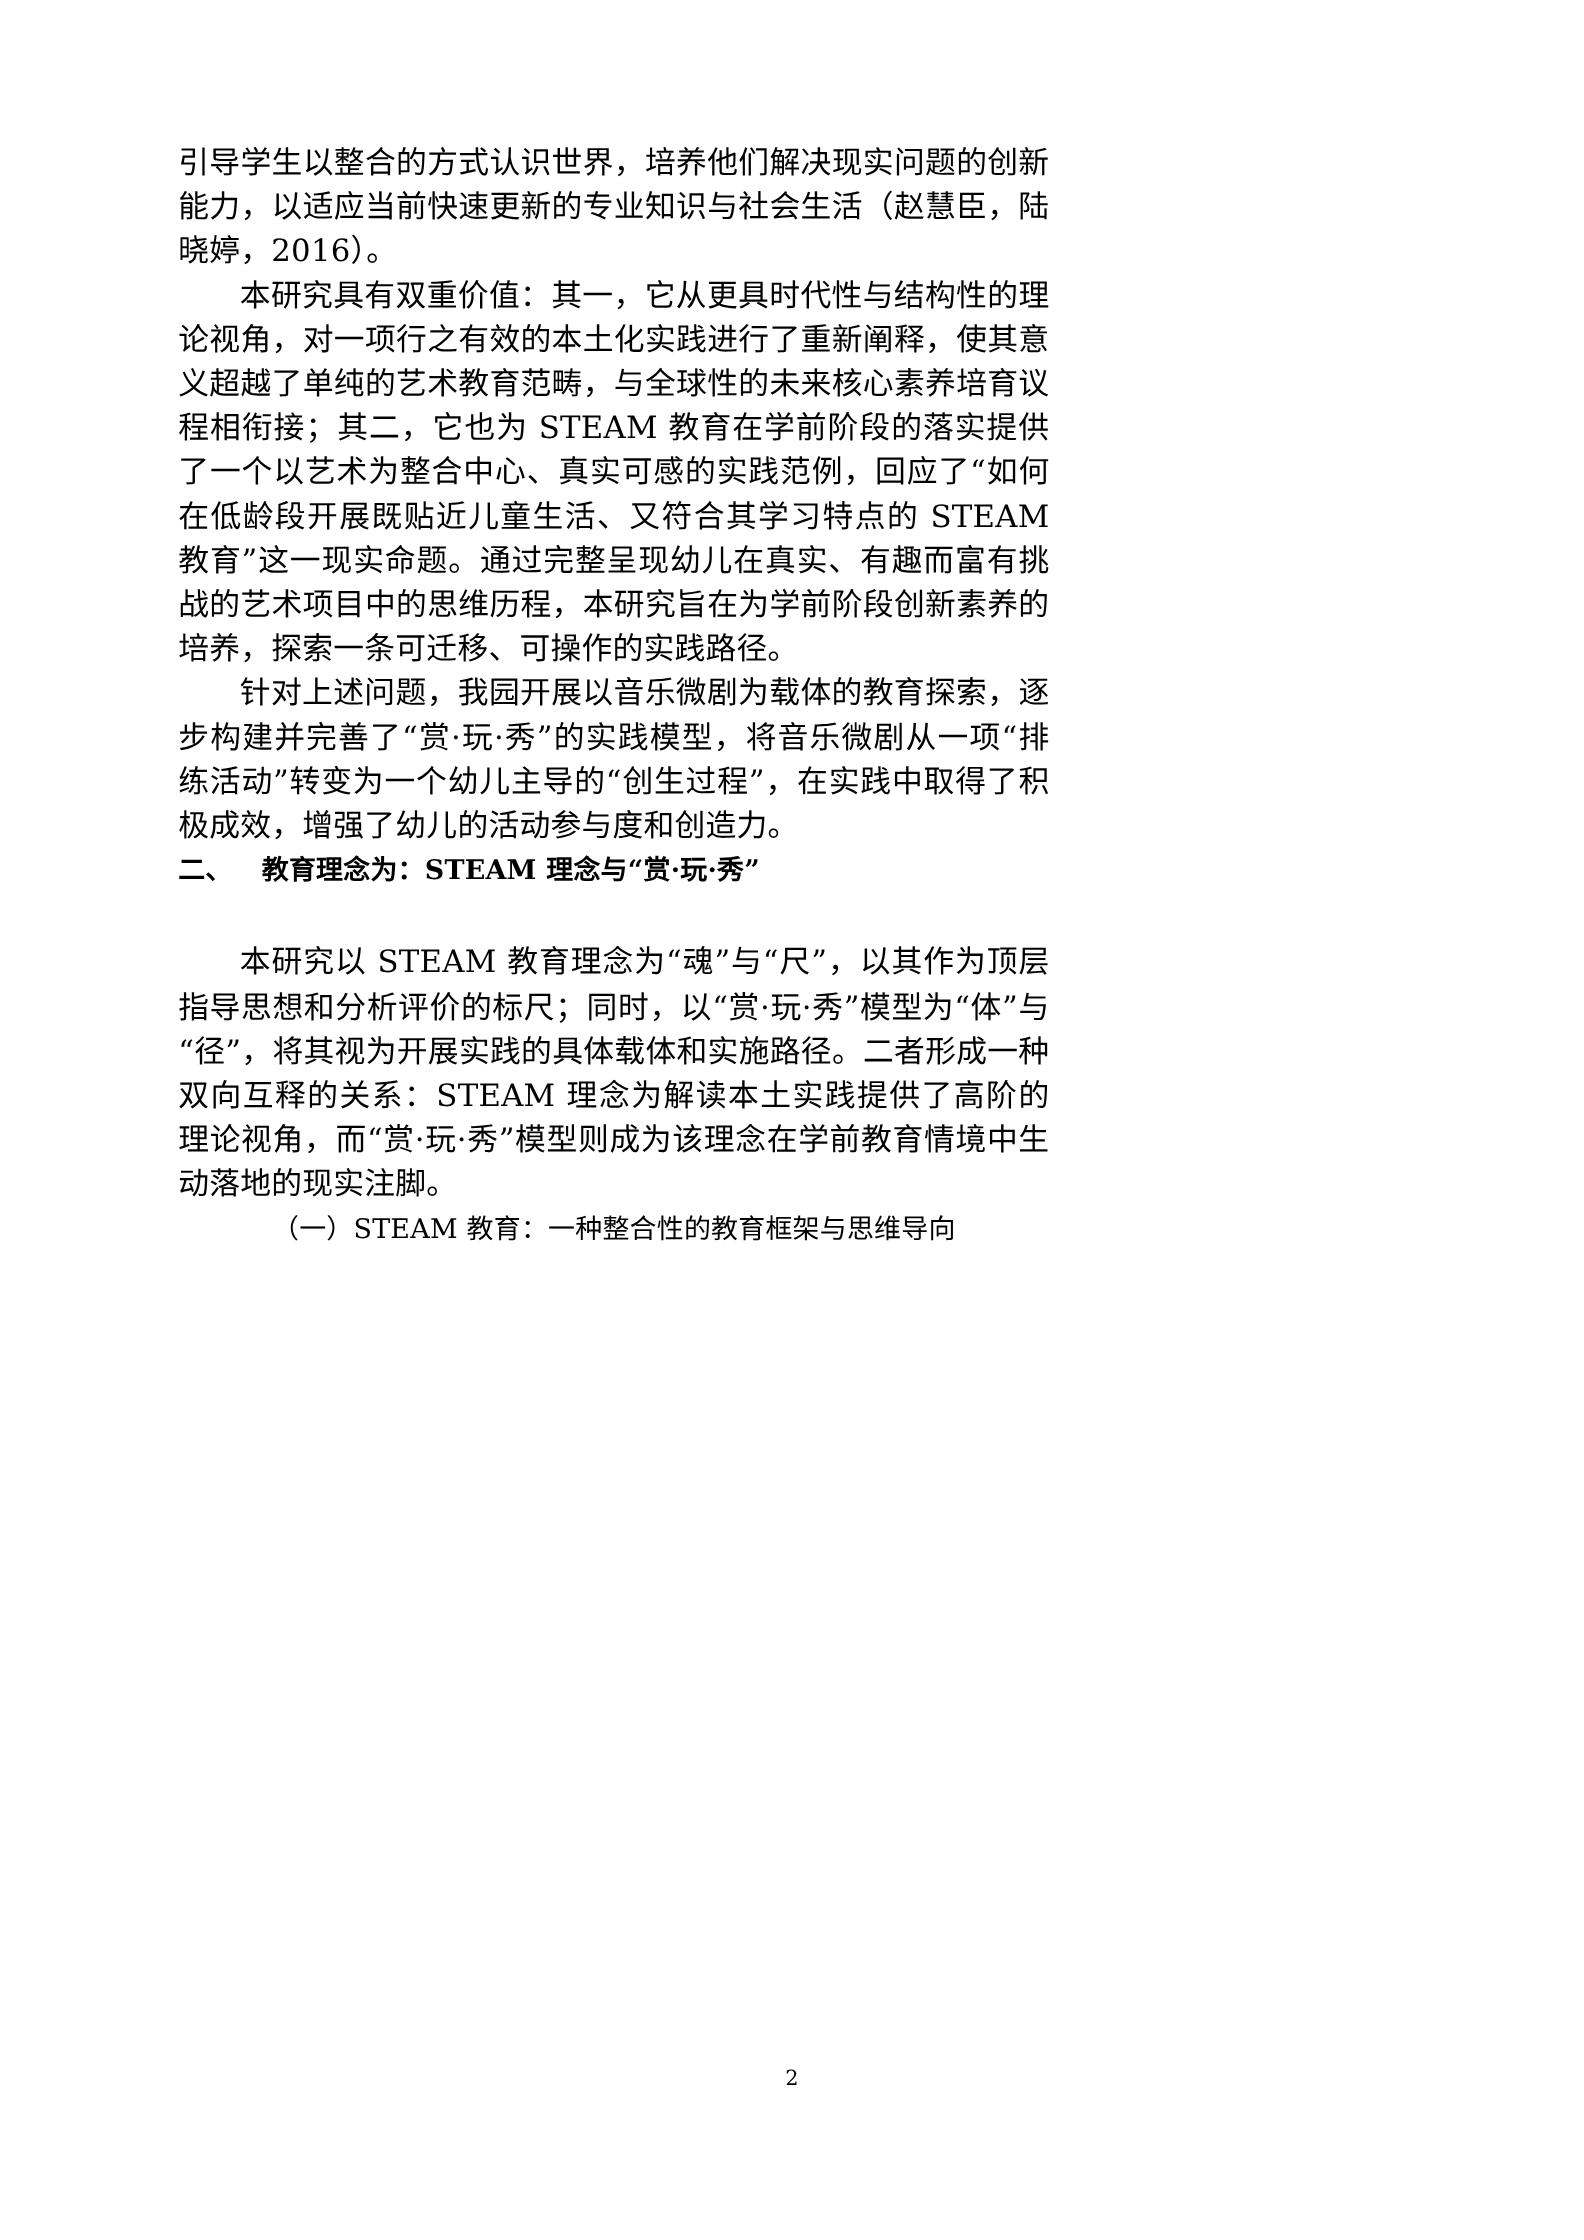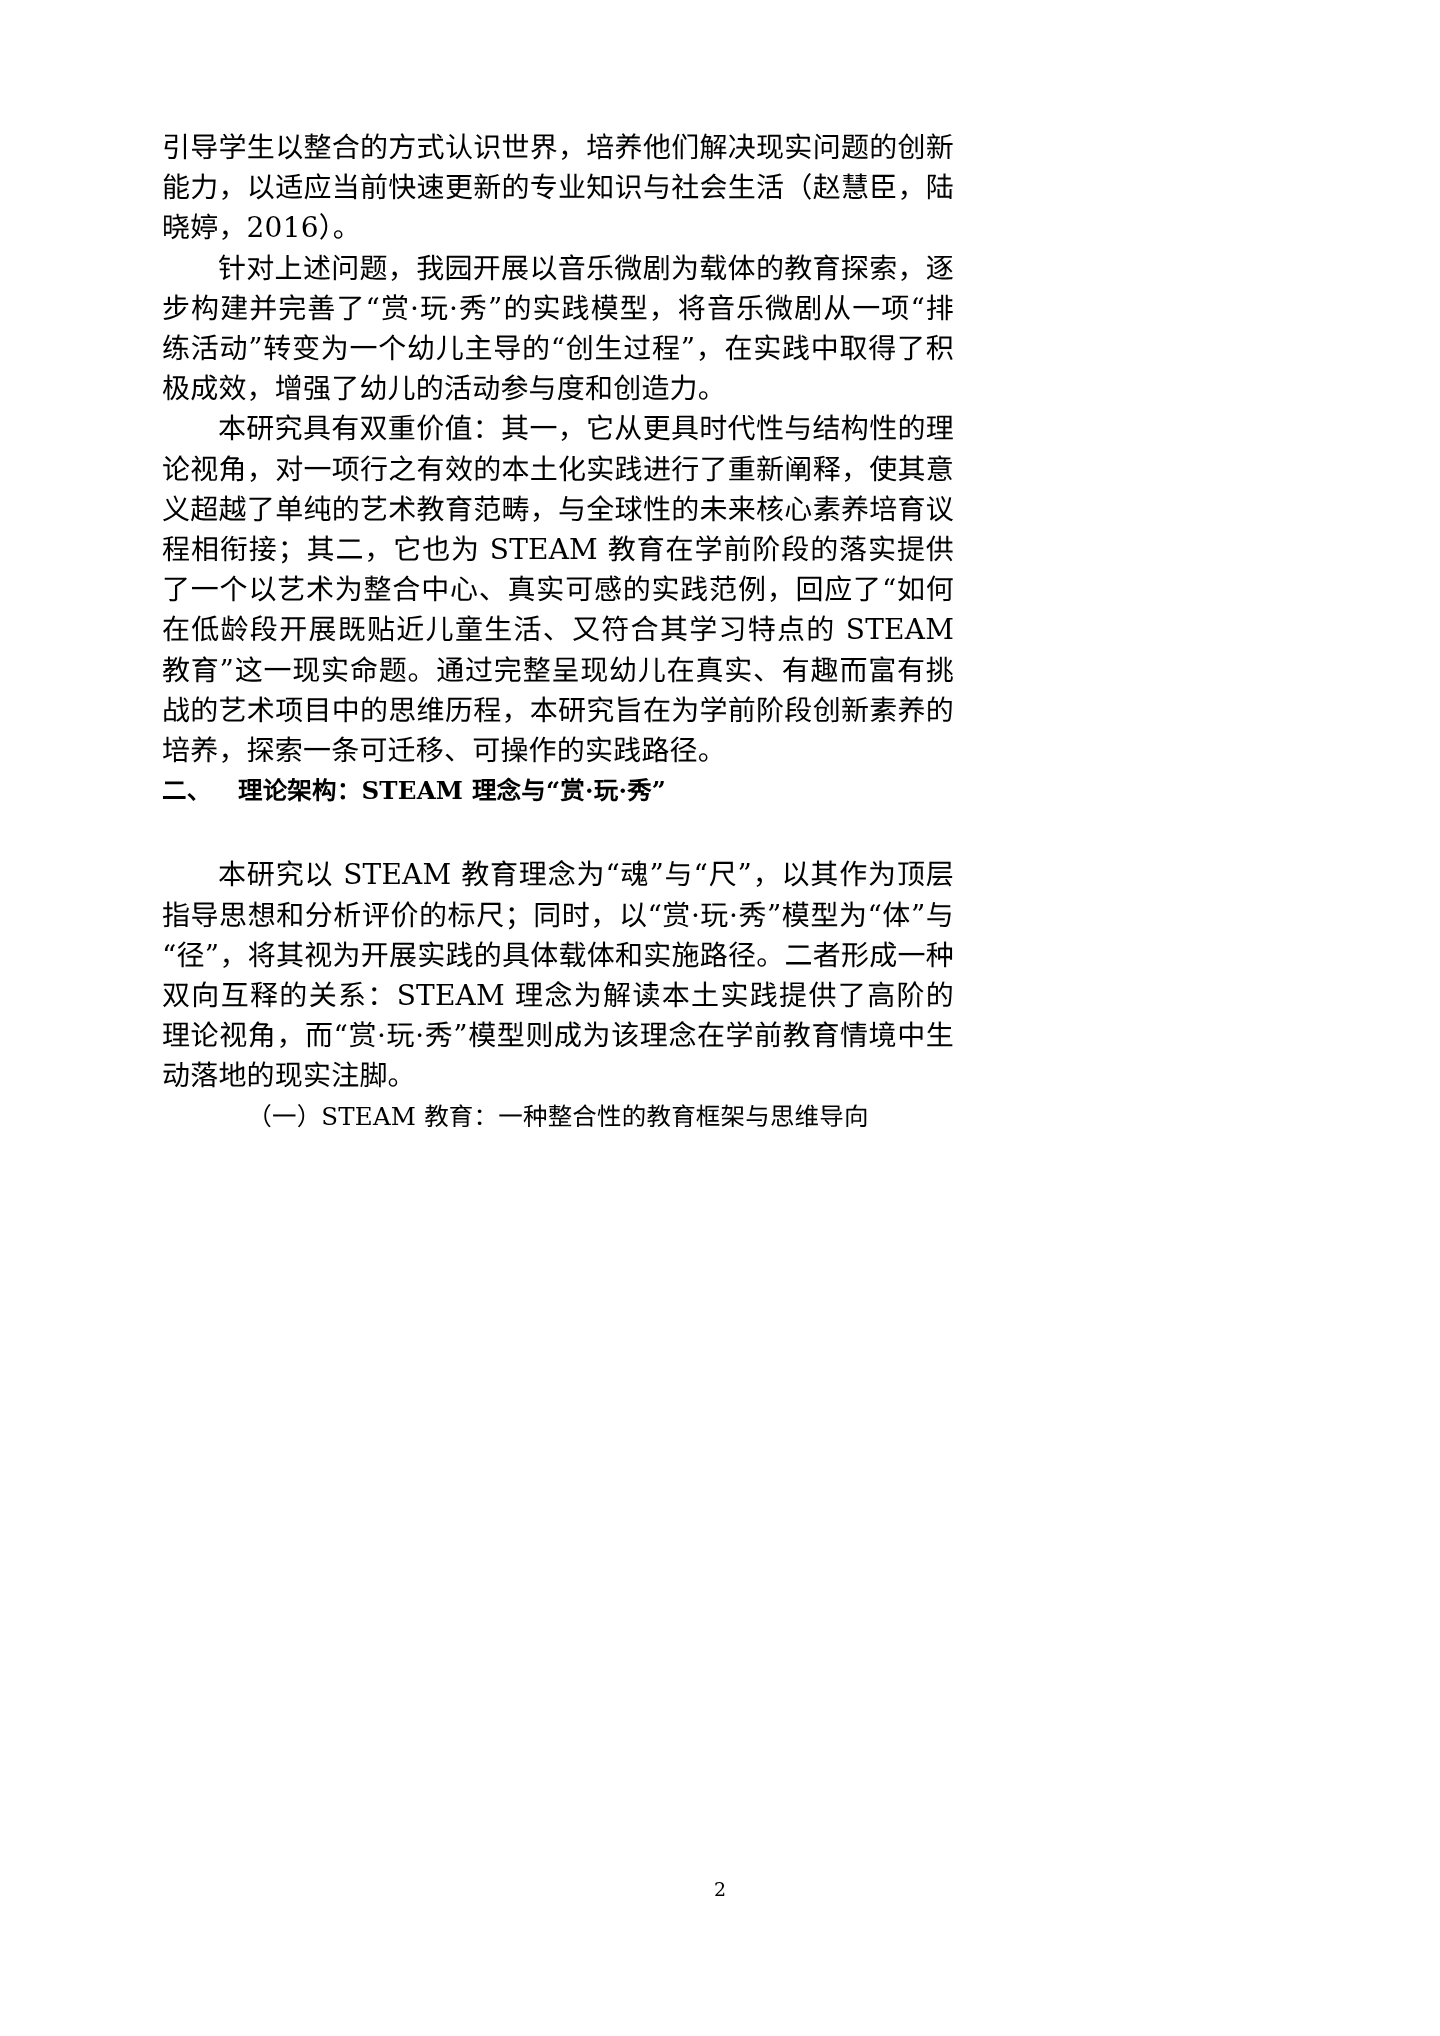--- a/index.html
+++ b/index.html
@@ -84,26 +84,26 @@
 </head>
 <body>
 
 <div class="page">
 
   <div class="content">
 
     <p class="para">引导学生以整合的方式认识世界，培养他们解决现实问题的创新能力，以适应当前快速更新的专业知识与社会生活（赵慧臣，陆晓婷，2016）。</p>
 
 
+    <p class="para indent">本研究具有双重价值：其一，它从更具时代性与结构性的理论视角，对一项行之有效的本土化实践进行了重新阐释，使其意义超越了单纯的艺术教育范畴，与全球性的未来核心素养培育议程相衔接；其二，它也为 STEAM 教育在学前阶段的落实提供了一个以艺术为整合中心、真实可感的实践范例，回应了“如何在低龄段开展既贴近儿童生活、又符合其学习特点的 STEAM 教育”这一现实命题。通过完整呈现幼儿在真实、有趣而富有挑战的艺术项目中的思维历程，本研究旨在为学前阶段创新素养的培养，探索一条可迁移、可操作的实践路径。</p>
+
     <p class="para indent">针对上述问题，我园开展以音乐微剧为载体的教育探索，逐步构建并完善了“赏·玩·秀”的实践模型，将音乐微剧从一项“排练活动”转变为一个幼儿主导的“创生过程”，在实践中取得了积极成效，增强了幼儿的活动参与度和创造力。</p>
 
-    <p class="para indent">本研究具有双重价值：其一，它从更具时代性与结构性的理论视角，对一项行之有效的本土化实践进行了重新阐释，使其意义超越了单纯的艺术教育范畴，与全球性的未来核心素养培育议程相衔接；其二，它也为 STEAM 教育在学前阶段的落实提供了一个以艺术为整合中心、真实可感的实践范例，回应了“如何在低龄段开展既贴近儿童生活、又符合其学习特点的 STEAM 教育”这一现实命题。通过完整呈现幼儿在真实、有趣而富有挑战的艺术项目中的思维历程，本研究旨在为学前阶段创新素养的培养，探索一条可迁移、可操作的实践路径。</p>
-
     <h2 class="heading gap-before">
-      <span class="num">二、</span><span>理论架构：STEAM 理念与“赏·玩·秀”</span>
+      <span class="num">二、</span><span>教育理念为：STEAM 理念与“赏·玩·秀”</span>
     </h2>
 
     <p class="para indent">本研究以 STEAM 教育理念为“魂”与“尺”，以其作为顶层指导思想和分析评价的标尺；同时，以“赏·玩·秀”模型为“体”与“径”，将其视为开展实践的具体载体和实施路径。二者形成一种双向互释的关系：STEAM 理念为解读本土实践提供了高阶的理论视角，而“赏·玩·秀”模型则成为该理念在学前教育情境中生动落地的现实注脚。</p>
 
     <p class="subheading">（一）STEAM 教育：一种整合性的教育框架与思维导向</p>
 
   </div>
 
   <div class="footer">2</div>
 

